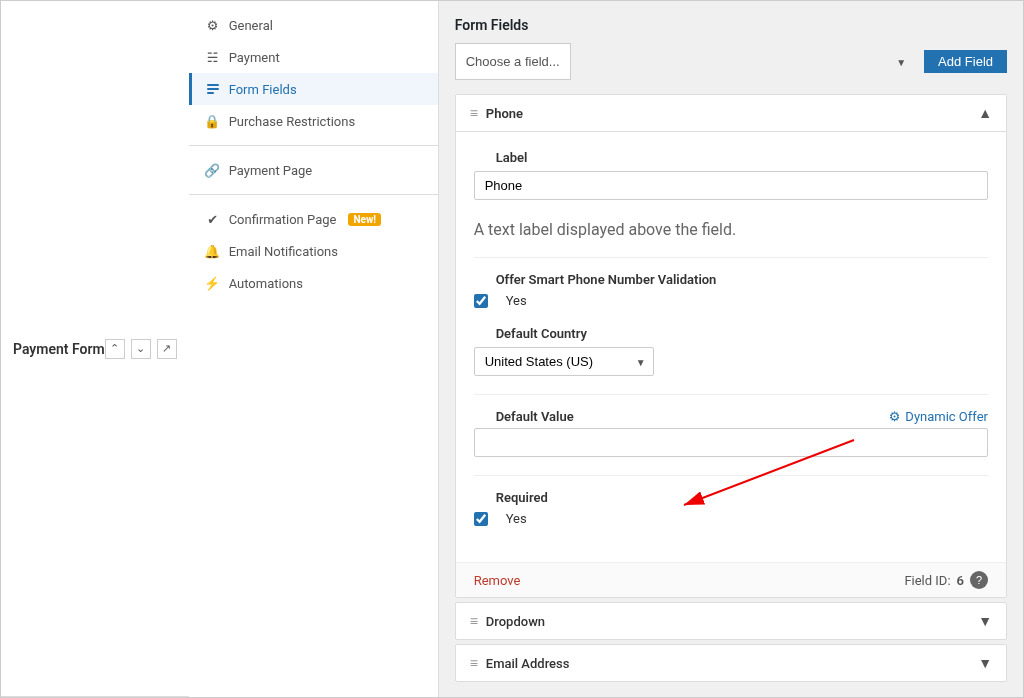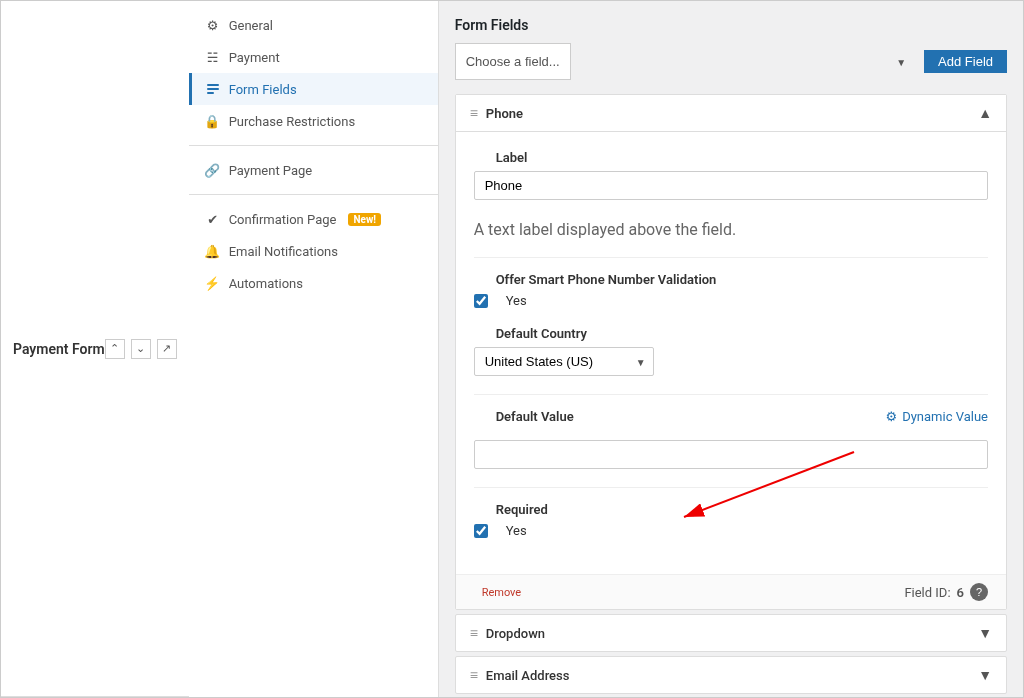--- a/index.html
+++ b/index.html
@@ -47,21 +47,21 @@
     .form-select { width: 180px; padding: 6px 28px 6px 10px; border: 1px solid #ccc; font-size: 13px; background: #fff; appearance: none; cursor: pointer; border-radius: 2px; }
 
     .checkbox-row { display: flex; align-items: center; gap: 18px; margin-bottom: 4px; }
     .checkbox-row input[type=checkbox] { width: 14px; height: 14px; accent-color: #2271b1; cursor: pointer; }
 
     .divider { height: 1px; background: #eee; margin: 14px 0; }
 
     .dynamic-value-link { display: flex; align-items: center; gap: 5px; color: #2271b1; font-size: 13px; cursor: pointer; text-decoration: none; }
 
     .field-footer { display: flex; align-items: center; justify-content: space-between; padding: 8px 18px; border-top: 1px solid #eee; background: #fafafa; }
-    .remove-link { color: #c0392b; cursor: pointer; text-decoration: none; font-size: 11px; margin-left: 8px; }
+    .remove-link { color: #c0392b; cursor: pointer; text-decoration: none; font-size: 13px; }
     .field-id-section { display: flex; align-items: center; gap: 6px; font-size: 13px; color: #555; justify-content: space-between; }
     .field-id-value { font-weight: 600; }
     .info-btn { width: 18px; height: 18px; background: #666; color: #fff; border-radius: 50%; border: none; font-size: 11px; cursor: pointer; display: inline-flex; align-items: center; justify-content: center; }
 
     .collapsed-card { background: #fff; border: 1px solid #ddd; margin-bottom: 4px; border-radius: 2px; }
     .collapsed-card-header { display: flex; align-items: center; justify-content: space-between; padding: 10px 14px; cursor: pointer; }
     .collapsed-card-header .left { display: flex; align-items: center; gap: 8px; font-size: 13px; font-weight: 500; }
 
     
     .annotation-container { position: relative; }
@@ -192,25 +192,25 @@
                 <option>Canada</option>
                 <option>United Kingdom</option>
                 <option>Australia</option>
               </select>
             </div>
           </div>
 
           <div class="divider"></div>
 
           <div class="form-group">
-            <div style="display:flex; align-items:center; justify-content:space-between; margin-bottom:16px;">
+            <div style="display:flex; align-items:center; justify-content:space-between; margin-bottom:4px;">
               <label class="form-label" style="margin-bottom:0;">Default Value</label>
               <a class="dynamic-value-link">
                 <span class="gear-icon">⚙</span>
-                <span>Dynamic Value</span>
+                <span>Dynamic Offer</span>
               </a>
             </div>
             <input type="text" class="form-input" value="" style="">
           </div>
 
           <div class="divider"></div>
 
           <div class="form-group annotation-container" style="position:relative;">
             <label class="form-label">Required</label>
             <div class="checkbox-row">

